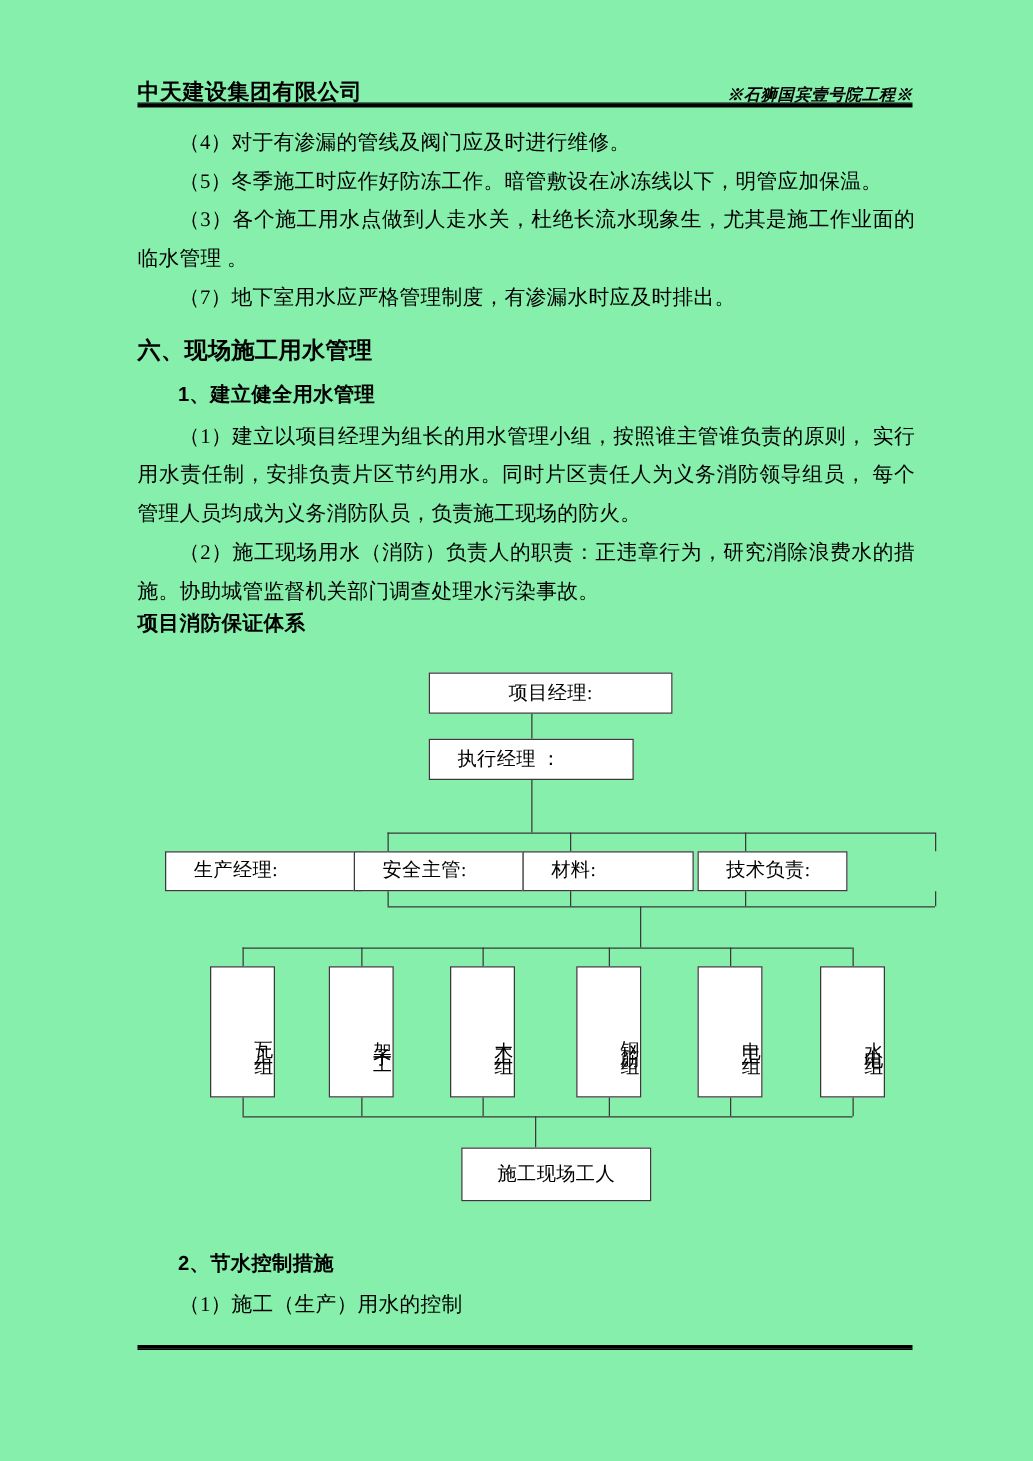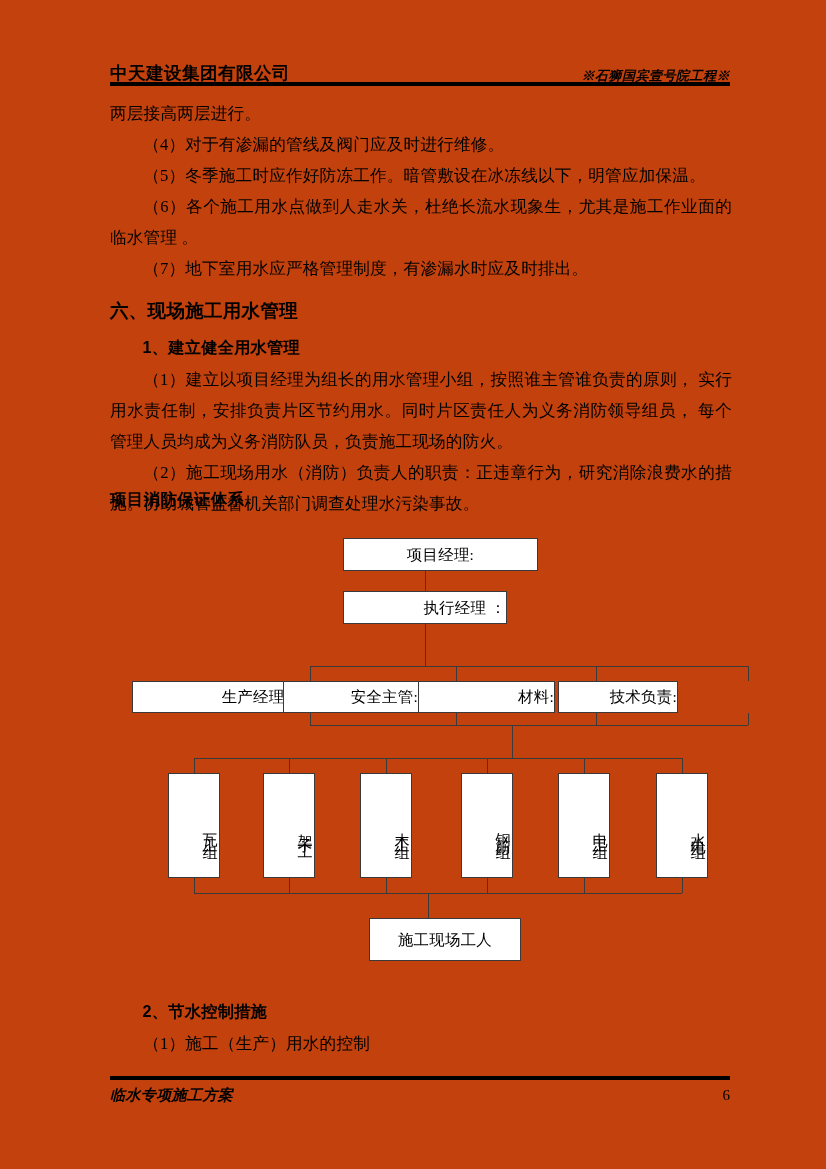--- a/index.html
+++ b/index.html
@@ -10,21 +10,21 @@
   }
   body {
     font-family: "Liberation Serif", "DejaVu Serif", serif;
     color: #000000;
   }
   .page {
     position: relative;
     width: 826px;
     height: 1169px;
     margin: 0 auto;
-    background: #c2410c;
+    background: #86efac;
     overflow: hidden;
   }
 
   
   .header {
     position: absolute;
     left: 110px;
     top: 52px;
     width: 620px;
     height: 30px;
@@ -119,21 +119,21 @@
     border: 1px solid #3a3a3a;
     background: #ffffff;
     font-size: 15.4px;
     line-height: 1.15;
     letter-spacing: 0.3px;
     display: flex;
     align-items: center;
     font-family: "Liberation Serif", "DejaVu Serif", serif;
   }
   .node.center { justify-content: center; text-align: center; }
-  .node.left   { justify-content: flex-end; padding-left: 22px; }
+  .node.left   { justify-content: flex-start; padding-left: 22px; }
   .node.vert {
     justify-content: center;
     align-items: flex-start;
     padding-top: 8px;
     writing-mode: vertical-rl;
     text-orientation: upright;
     letter-spacing: 6px;
     font-size: 15.2px;
   }
   .ln {
@@ -179,24 +179,23 @@
 
 <div class="page">
 
   <div class="header">
     <span class="header-left">中天建设集团有限公司</span>
     <span class="header-right">※石狮国宾壹号院工程※</span>
   </div>
   <div class="header-rule"></div>
 
   <div class="content">
-    <p class="body">两层接高两层进行。</p>
     <p class="body indent2">（4）对于有渗漏的管线及阀门应及时进行维修。</p>
     <p class="body indent2">（5）冬季施工时应作好防冻工作。暗管敷设在冰冻线以下，明管应加保温。</p>
-    <p class="body indent2">（6）各个施工用水点做到人走水关，杜绝长流水现象生，尤其是施工作业面的临水管理 。</p>
+    <p class="body indent2">（3）各个施工用水点做到人走水关，杜绝长流水现象生，尤其是施工作业面的临水管理 。</p>
     <p class="body indent2">（7）地下室用水应严格管理制度，有渗漏水时应及时排出。</p>
 
     <h2 class="sec">六、现场施工用水管理</h2>
     <h3 class="subsec">1、建立健全用水管理</h3>
     <p class="body indent2">（1）建立以项目经理为组长的用水管理小组，按照谁主管谁负责的原则， 实行用水责任制，安排负责片区节约用水。同时片区责任人为义务消防领导组员， 每个管理人员均成为义务消防队员，负责施工现场的防火。</p>
     <p class="body indent2">（2）施工现场用水（消防）负责人的职责：正违章行为，研究消除浪费水的措施。协助城管监督机关部门调查处理水污染事故。</p>
   </div>
 
   <div class="chart">
     <div class="chart-title">项目消防保证体系</div>
@@ -281,18 +280,14 @@
       <span>施工现场工人</span>
     </div>
   </div>
 
   <div class="content" style="top:996px;">
     <h3 class="subsec" style="margin-top:0;">2、节水控制措施</h3>
     <p class="body indent2">（1）施工（生产）用水的控制</p>
   </div>
 
   <div class="footer-rule"></div>
-  <div class="footer">
-    <span class="footer-left">临水专项施工方案</span>
-    <span class="footer-right">6</span>
-  </div>
 
 </div>
 
 </body></html>

